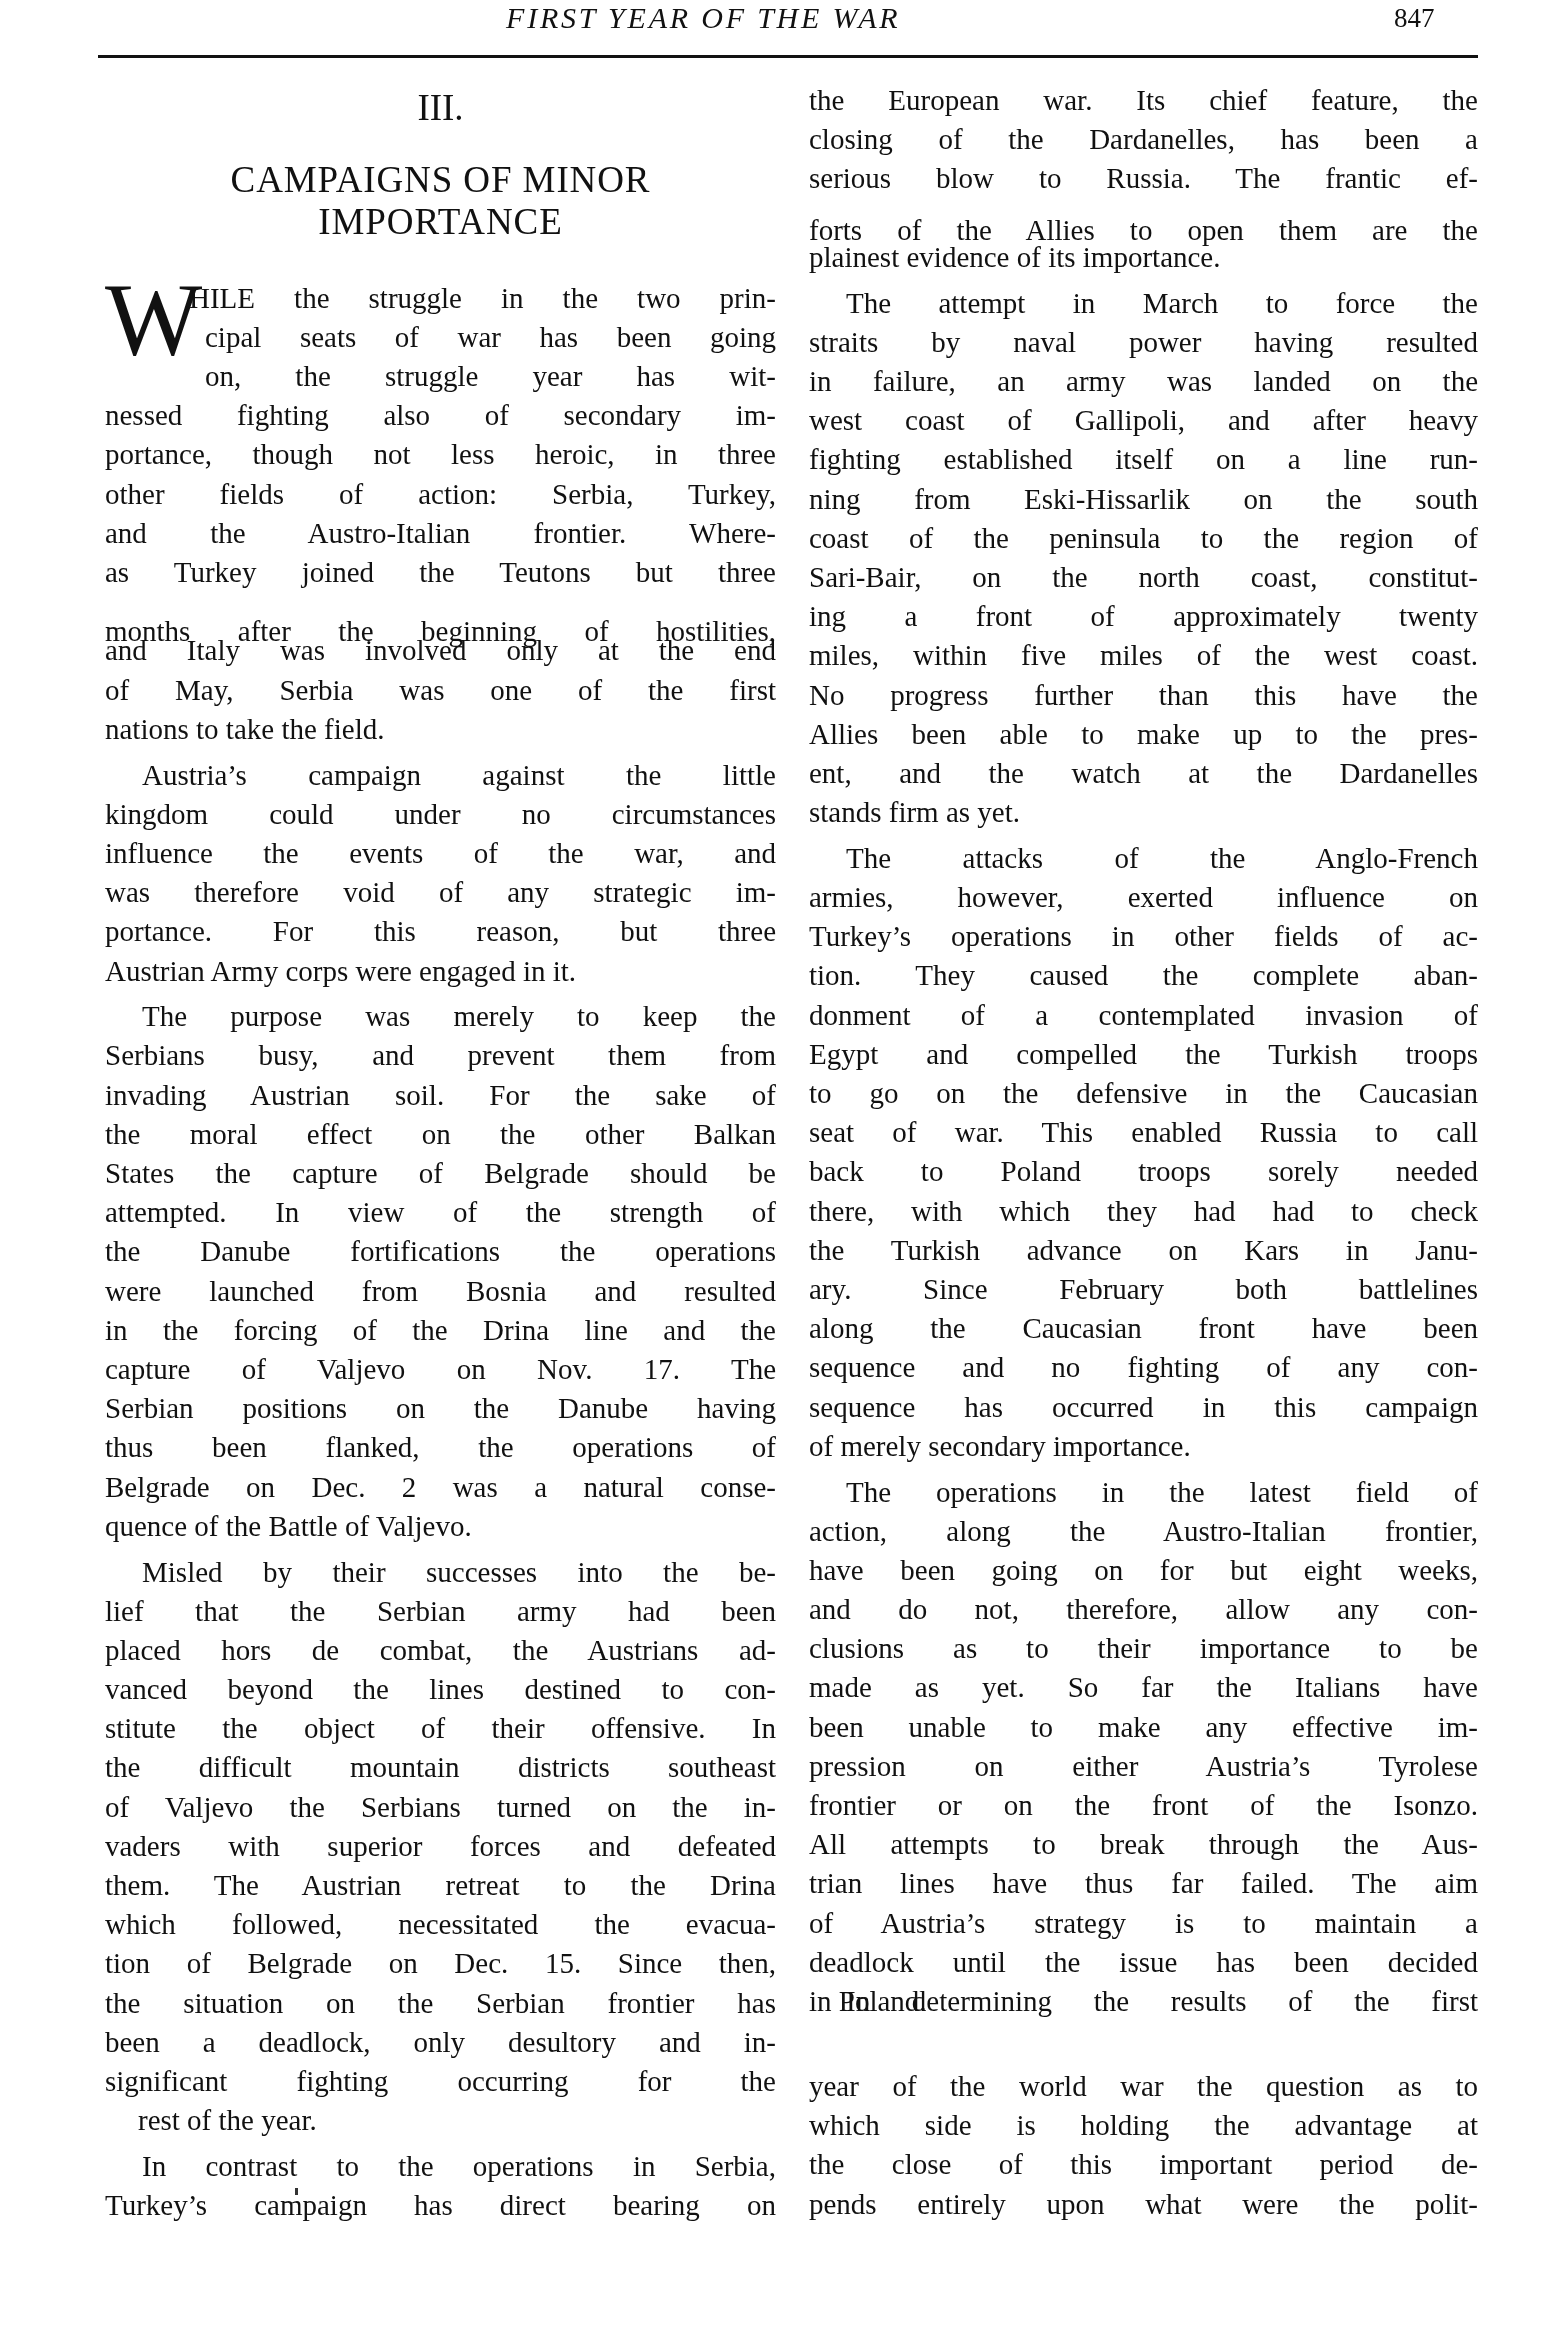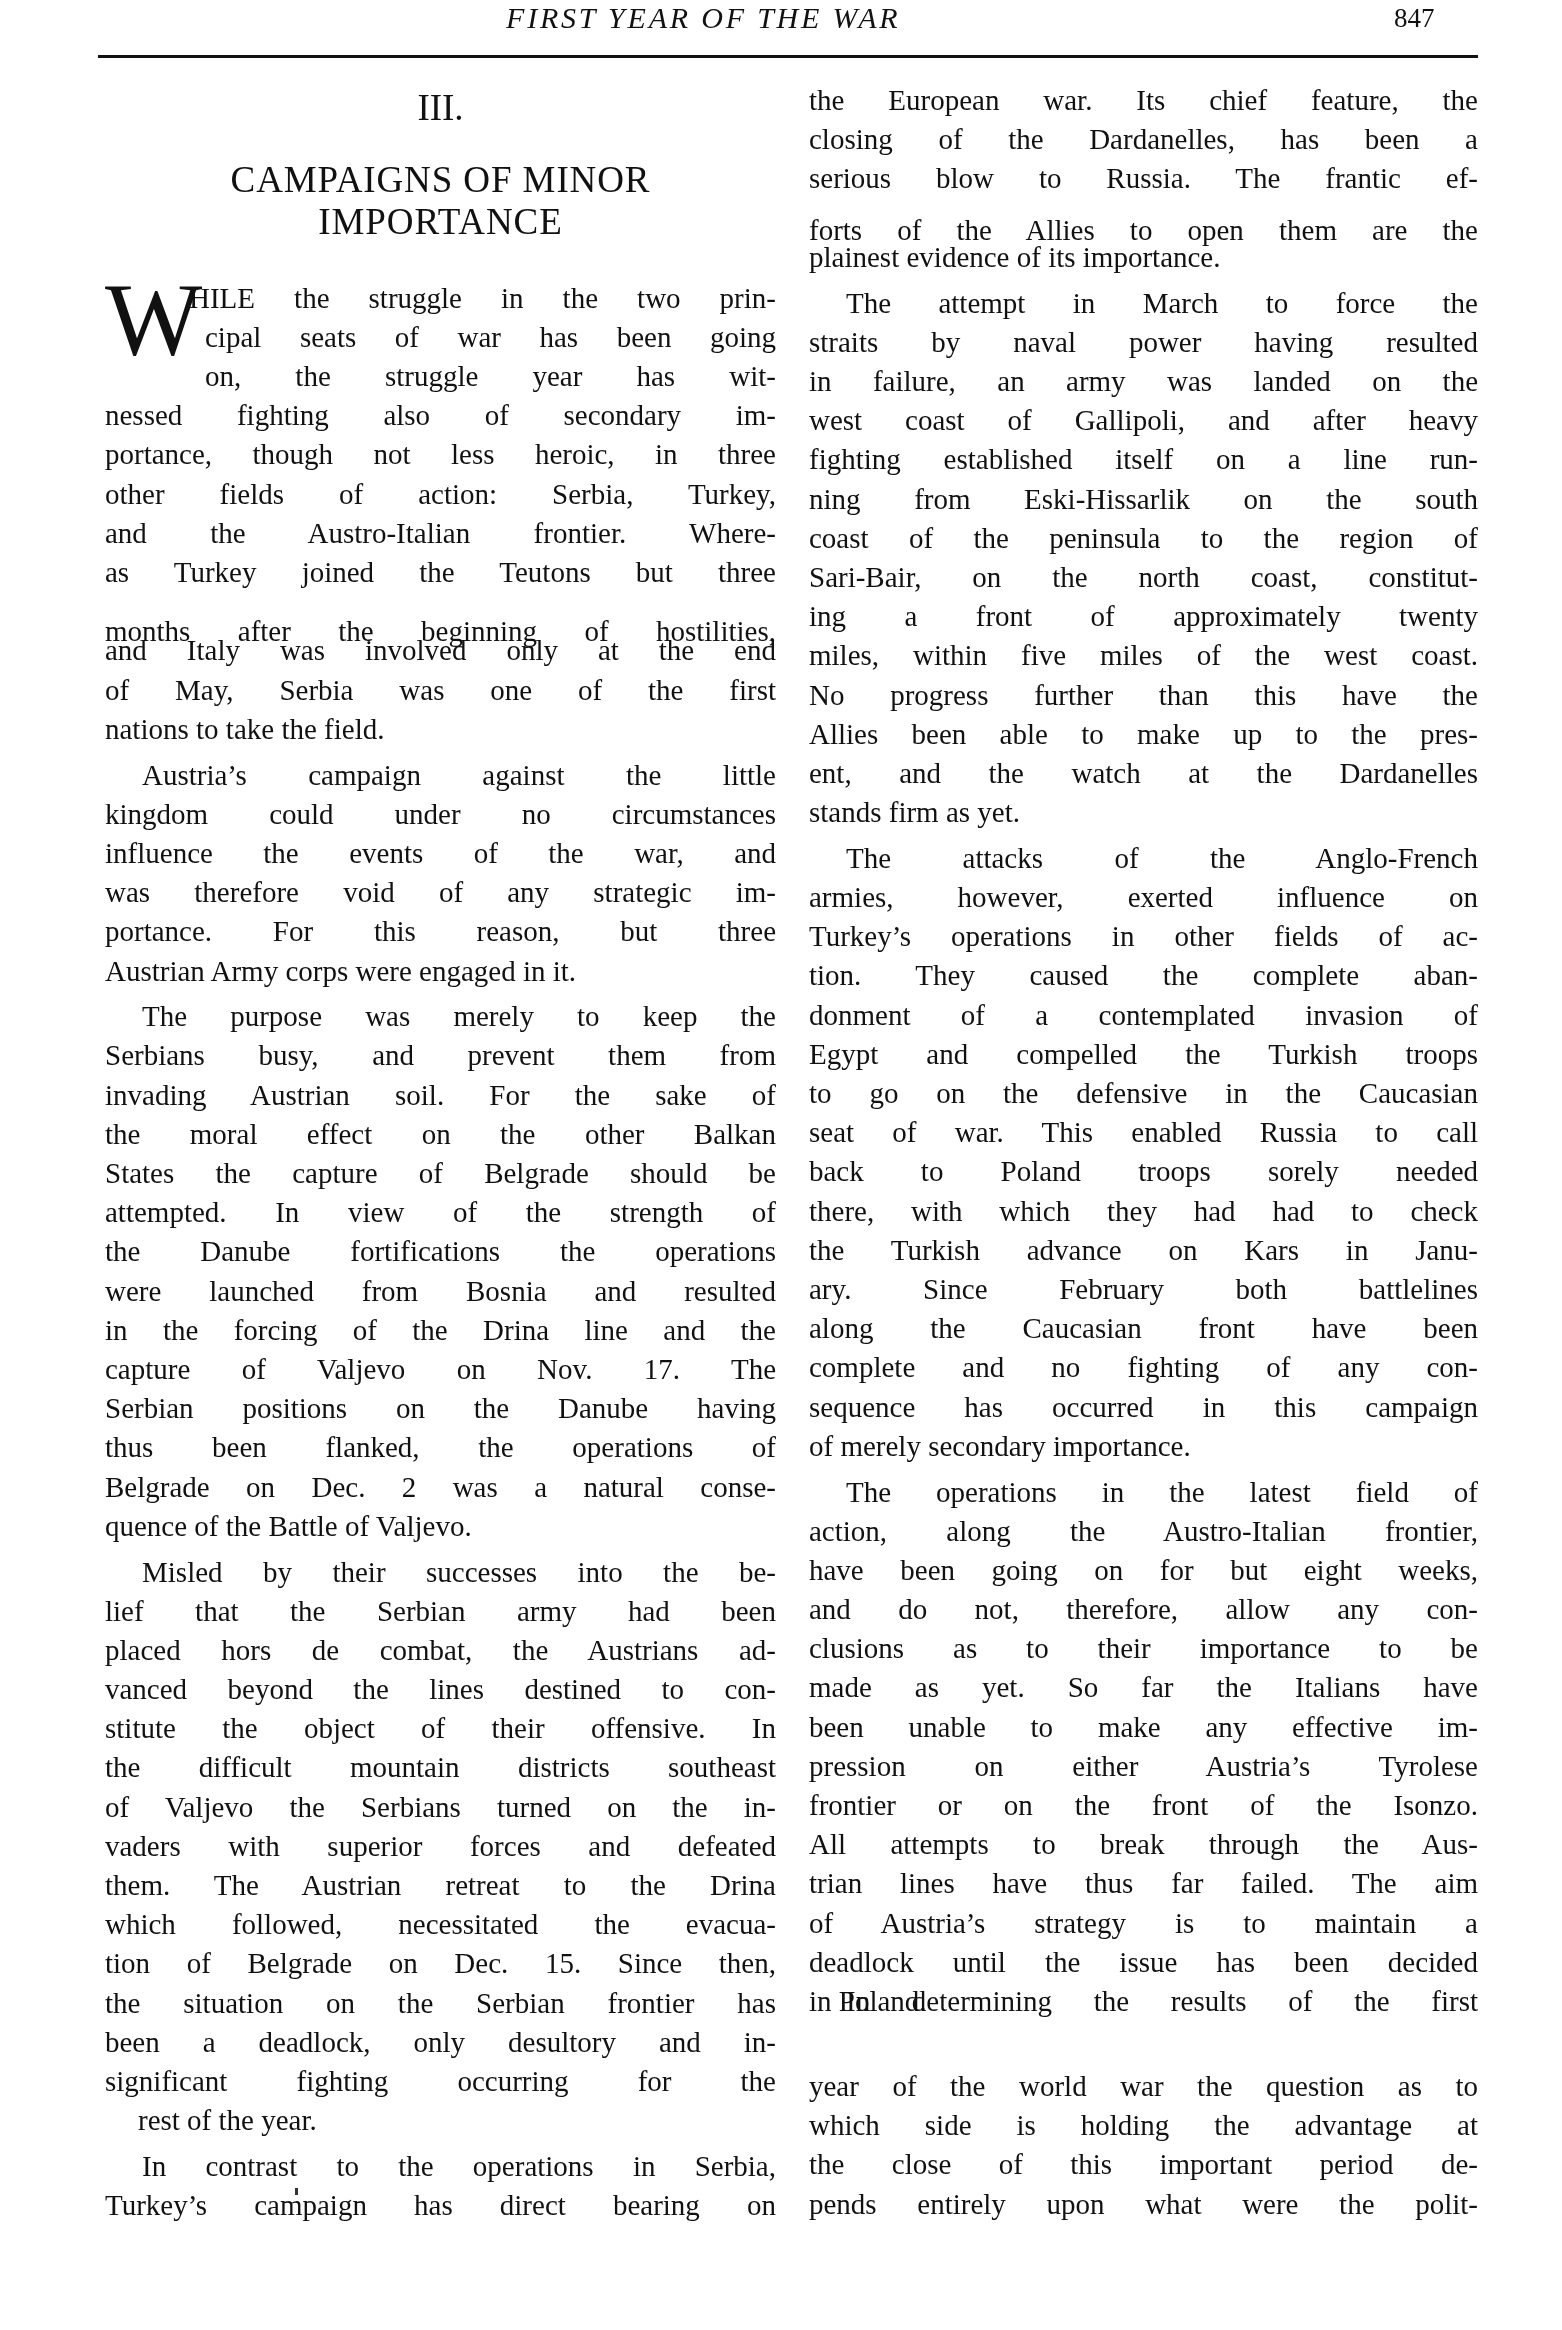--- a/index.html
+++ b/index.html
@@ -133,21 +133,21 @@
       <div class="ln" style="top: 956px;">tion. They caused the complete aban-</div>
       <div class="ln" style="top: 996px;">donment of a contemplated invasion of</div>
       <div class="ln" style="top: 1035px;">Egypt and compelled the Turkish troops</div>
       <div class="ln" style="top: 1074px;">to go on the defensive in the Caucasian</div>
       <div class="ln" style="top: 1113px;">seat of war. This enabled Russia to call</div>
       <div class="ln" style="top: 1152px;">back to Poland troops sorely needed</div>
       <div class="ln" style="top: 1192px;">there, with which they had had to check</div>
       <div class="ln" style="top: 1231px;">the Turkish advance on Kars in Janu-</div>
       <div class="ln" style="top: 1270px;">ary. Since February both battlelines</div>
       <div class="ln" style="top: 1309px;">along the Caucasian front have been</div>
-      <div class="ln" style="top: 1348px;">complete and no fighting of any con-</div>
+      <div class="ln" style="top: 1348px;">sequence and no fighting of any con-</div>
       <div class="ln" style="top: 1388px;">sequence has occurred in this campaign</div>
       <div class="ln last" style="top: 1427px;">of merely secondary importance.</div>
     </div>
     <div>
       <div class="ln indent" style="top: 1473px;">The operations in the latest field of</div>
       <div class="ln" style="top: 1512px;">action, along the Austro-Italian frontier,</div>
       <div class="ln" style="top: 1551px;">have been going on for but eight weeks,</div>
       <div class="ln" style="top: 1590px;">and do not, therefore, allow any con-</div>
       <div class="ln" style="top: 1629px;">clusions as to their importance to be</div>
       <div class="ln" style="top: 1668px;">made as yet. So far the Italians have</div>

